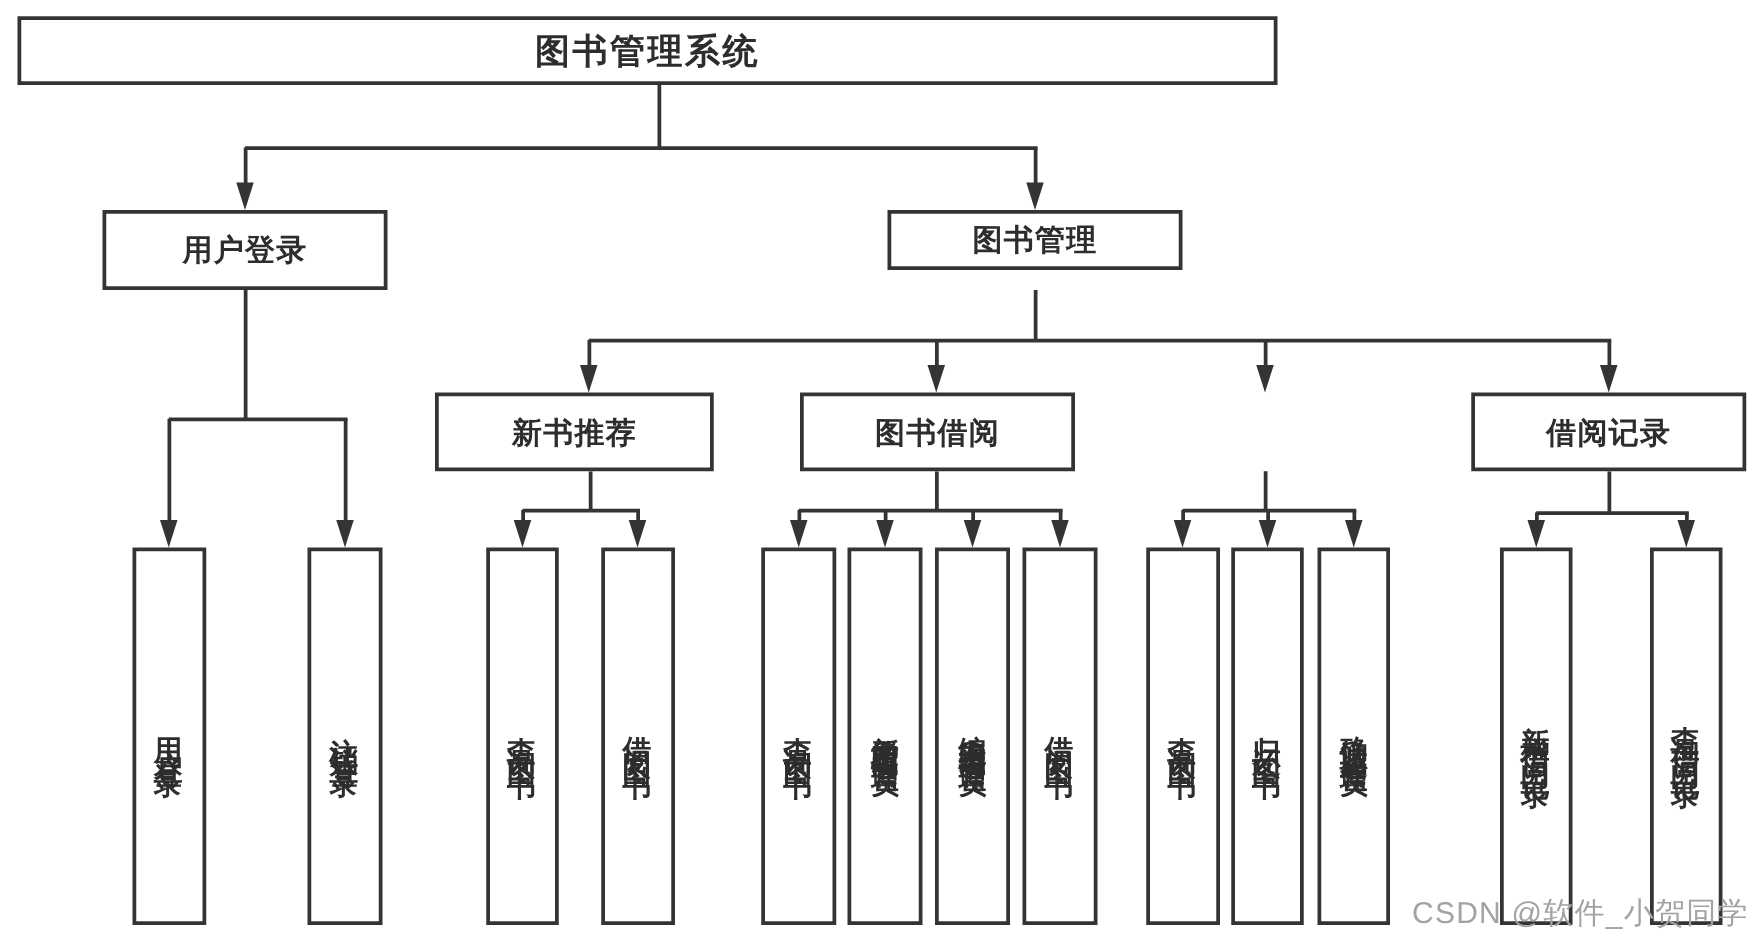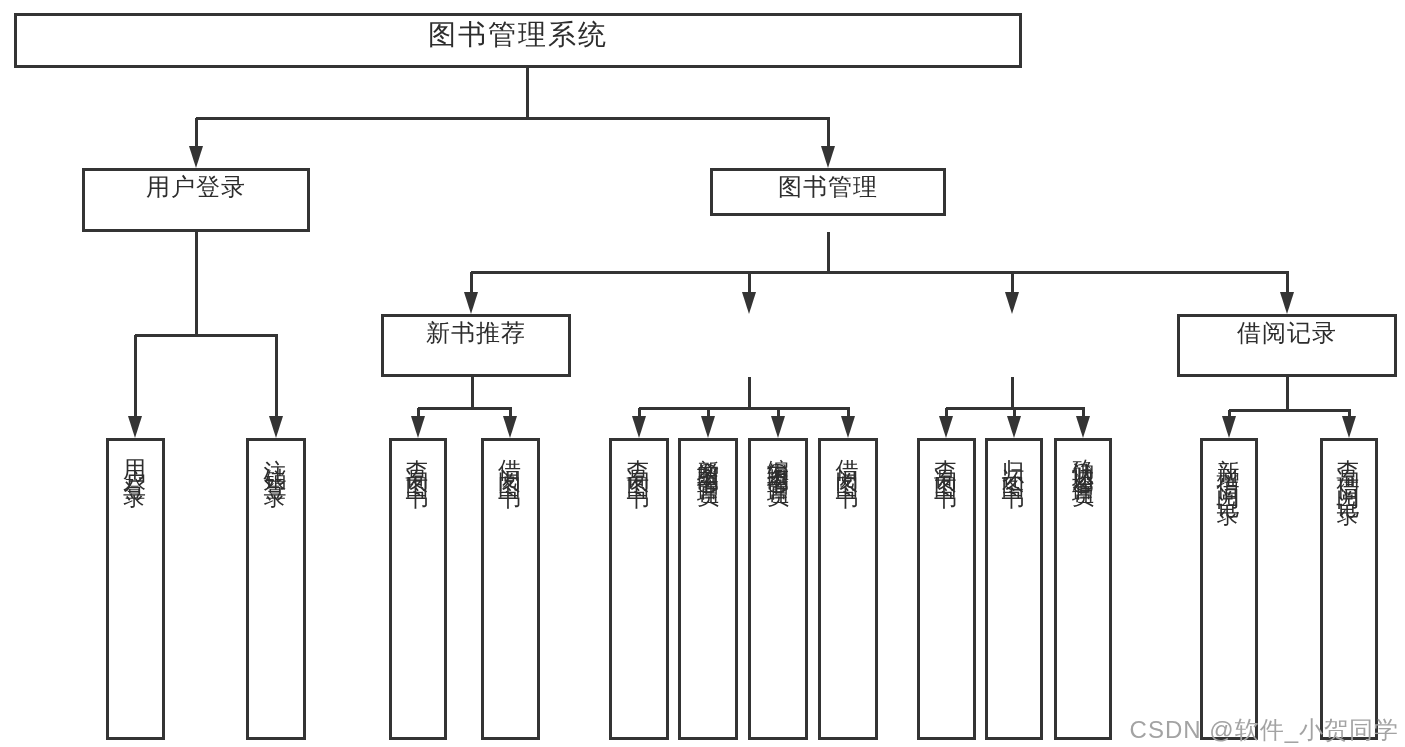--- a/index.html
+++ b/index.html
@@ -9,24 +9,25 @@
     background:#ffffff;
     overflow:hidden;
     font-family:"Liberation Sans","DejaVu Sans",sans-serif;
   }
   .node{
     position:absolute;
     box-sizing:border-box;
     background:#ffffff;
     border:3px solid #343434;
     display:flex;
-    align-items:flex-start;
+    align-items:center;
     justify-content:center;
     color:#2d2d2d;
     z-index:2;
+    font-weight:bold;
   }
   .node span{display:block;white-space:nowrap;}
   .lvl1 span{font-size:28px;letter-spacing:2px;}
   .lvl2 span{font-size:24px;letter-spacing:1px;}
   .vertical span{
     writing-mode:vertical-rl;
     text-orientation:mixed;
     font-size:23px;
     letter-spacing:9px;
     white-space:nowrap;
@@ -114,22 +115,25 @@
     <div class="arrow" style="left: 1342px; top: 416px;"></div>
     <div class="node lvl1" style="left: 14px; top: 13px; width: 1008px; height: 55px;">
       <span>图书管理系统</span>
     </div>
     <div class="node lvl2" style="left: 82px; top: 168px; width: 228px; height: 64px;">
       <span>用户登录</span>
     </div>
     <div class="node lvl2" style="left: 710px; top: 168px; width: 236px; height: 48px;">
       <span>图书管理</span>
     </div>
-    <div class="node lvl2" style="left: 381px; top: 314px; width: 190px; height: 63px;">
+    <div class="node lvl2" style="left: 348px; top: 314px; width: 223px; height: 63px;">
       <span>新书推荐</span>
+    </div>
+    <div class="node lvl2" style="left: 640px; top: 314px; width: 220px; height: 63px;">
+      <span>图书借阅</span>
     </div>
     <div class="node lvl2" style="left: 1177px; top: 314px; width: 220px; height: 63px;">
       <span>借阅记录</span>
     </div>
     <div class="node vertical" style="left: 106px; top: 438px; width: 59px; height: 302px;">
       <span>用户登录</span>
     </div>
     <div class="node vertical" style="left: 246px; top: 438px; width: 60px; height: 302px;">
       <span>注销登录</span>
     </div>

